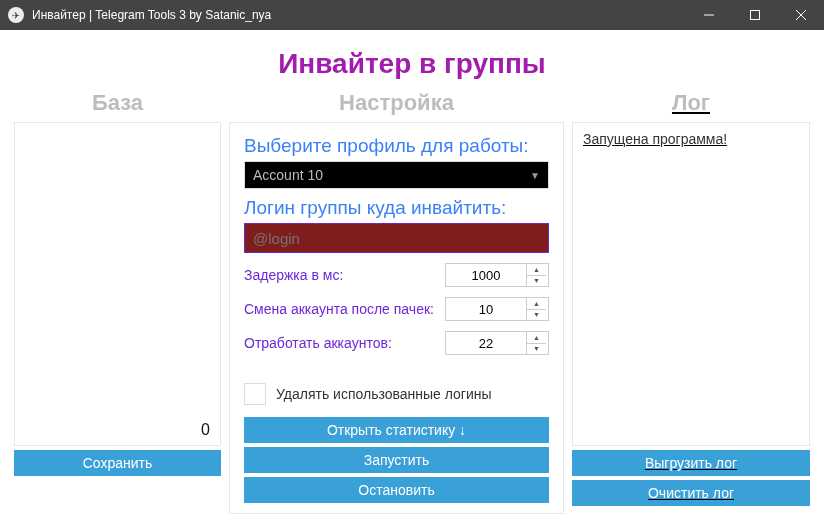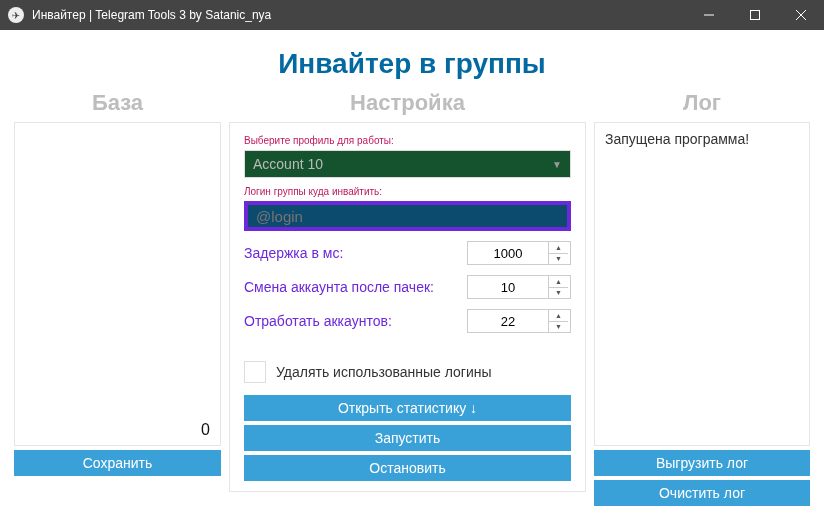--- a/index.html
+++ b/index.html
@@ -4,35 +4,35 @@
 <style>
   * { box-sizing: border-box; margin: 0; padding: 0; }
   body { font-family: "Segoe UI", Arial, sans-serif; background: #fff; width: 824px; height: 530px; overflow: hidden; }
   .titlebar { background: #444; color: #fff; height: 30px; display: flex; align-items: center; padding: 0 0 0 8px; font-size: 12px; }
   .titlebar .icon { width: 16px; height: 16px; border-radius: 50%; background: #eee; color:#444; display:inline-flex; align-items:center; justify-content:center; margin-right: 8px; font-size:10px; }
   .titlebar .title { flex: 1; }
   .winbtns { display: flex; height: 100%; }
   .winbtn { width: 46px; display:flex; align-items:center; justify-content:center; color:#fff; }
   .winbtn svg { stroke:#fff; }
   .content { padding: 12px 14px 10px 14px; }
-  h1 { text-align: center; font-size: 28px; font-weight: 700; margin: 6px 0 10px 0; color: #0369a1; }
+  h1 { text-align: center; font-size: 28px; font-weight: 700; margin: 6px 0 10px 0; color: #a21caf; }
   .cols { display: flex; gap: 8px; align-items: flex-start; }
   .col { display: flex; flex-direction: column; }
   .col-left { width: 207px; }
   .col-mid { flex: 1; }
-  .col-right { width: 216px; }
+  .col-right { width: 238px; text-decoration: underline; }
   .col-title { text-align:center; color:#bdbdbd; font-size: 22px; font-weight:600; margin-bottom: 6px; }
   .panel { border: 1px solid #e6e6e6; background:#fff; padding: 8px 10px; font-size: 14px; color:#333; }
   .panel-left { height: 324px; position: relative; }
   .panel-right { height: 324px; }
   .count0 { position:absolute; bottom:6px; right:10px; font-size:16px; color:#111; }
   .btn { background:#3aa0d8; color:#fff; border:none; height:26px; font-size:14px; margin-top:4px; cursor:pointer; width:100%; }
-  .lbl { font-size:10px; color:#be185d; margin: 4px 0 4px 0; display:block; }
-  .select { width:100%; border:1px solid #ddd; height:28px; color:#bbb; padding:0 8px; display:flex; align-items:center; justify-content:space-between; background:#14532d; }
-  .input { width:100%; border:4px solid #6d28d9; height:30px; color:#b0b0b0; padding:0 8px; background:#0c4a6e; font-size:15px; }
+  .lbl { font-size:19px; color:#3b82f6; margin: 4px 0 4px 0; display:block; }
+  .select { width:100%; border:1px solid #ddd; height:28px; color:#bbb; padding:0 8px; display:flex; align-items:center; justify-content:space-between; background:#000000; }
+  .input { width:100%; border:1px solid #6d28d9; height:30px; color:#b0b0b0; padding:0 8px; background:#7f1d1d; font-size:15px; }
   .row { display:flex; align-items:center; justify-content:space-between; margin-top:10px; }
   .row .rlbl { font-size:14px; color:#6d28d9; }
   .spin { display:flex; border:1px solid #ccc; height:24px; width:104px; background:#fff; }
   .spin input { border:none; width:80px; text-align:center; font-size:13px; outline:none; }
   .spinbtns { display:flex; flex-direction:column; width:20px; border-left:1px solid #ccc; }
   .spinbtns div { flex:1; display:flex; align-items:center; justify-content:center; font-size:7px; color:#555; border-bottom:1px solid #ccc; cursor:pointer; }
   .spinbtns div:last-child { border-bottom:none; }
   .chkrow { display:flex; align-items:center; margin-top:28px; gap:10px; }
   .chk { width:22px; height:22px; border:1px solid #ddd; background:#fff; }
   .midbtns { margin-top:8px; }

